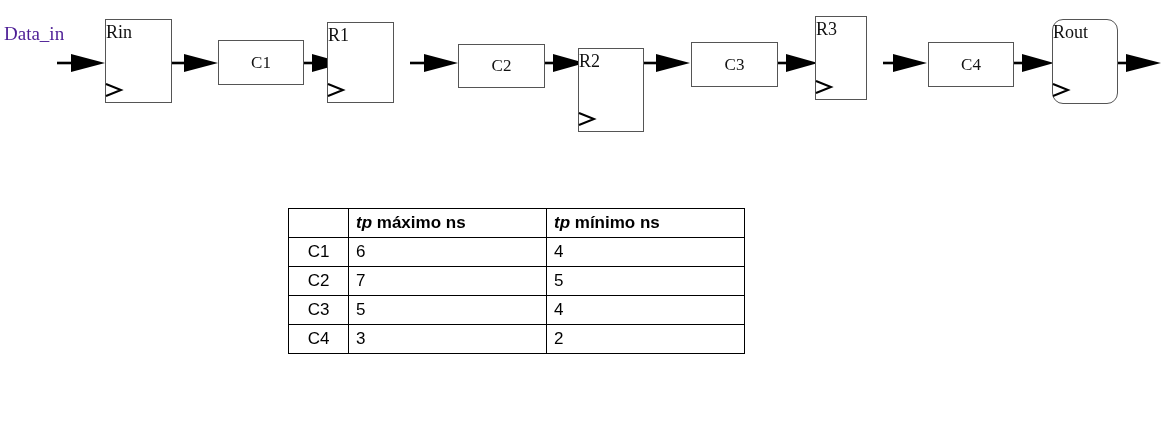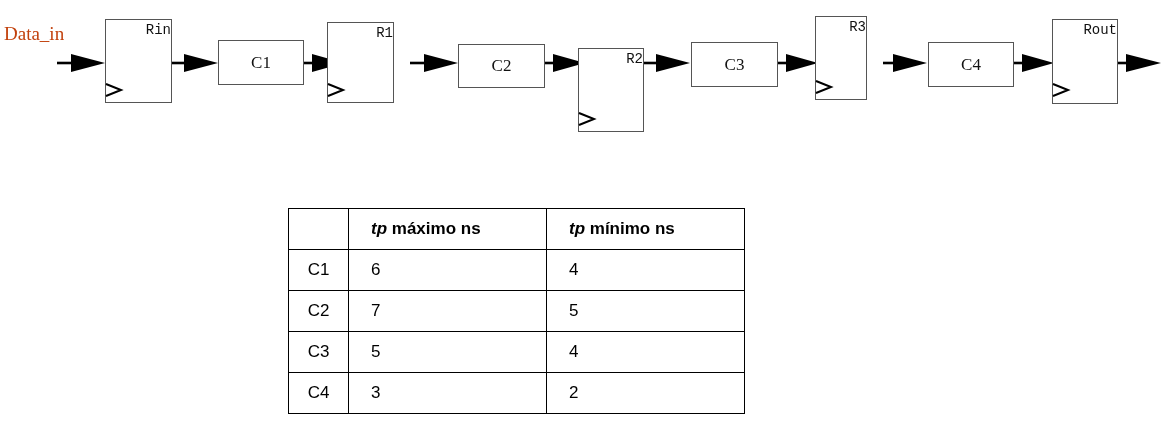--- a/index.html
+++ b/index.html
@@ -27,41 +27,41 @@
     position: absolute;
     left: 0; top: 0;
     width: 1165px;
     height: 130px;
   }
 
   .data-in-label {
     position: absolute;
     font-family: "Liberation Serif", serif;
     font-size: 19px;
-    color: #c2410c;
+    color: #4c1d95;
     white-space: nowrap;
     left: 4px;
     top: 23px;
   }
 
   .reg-box, .comb-box {
     position: absolute;
     box-sizing: border-box;
     border: 1.5px solid #555;
     background: #ffffff;
   }
 
   .reg-label {
     position: absolute;
     left: 0;
     right: 0;
     top: 2px;
-    text-align: right;
-    font-family: Liberation Mono, monospace;
-    font-size: 14px;
+    text-align: left;
+    font-family: Liberation Serif, serif;
+    font-size: 18px;
     color: #111;
     line-height: 1.15;
   }
 
   .comb-label {
     position: absolute;
     left: 0; right: 0; top: 0; bottom: 0;
     display: flex;
     align-items: center;
     justify-content: center;
@@ -91,22 +91,22 @@
     top: 208px;
     border-collapse: collapse;
     background: #ffffff;
     table-layout: fixed;
   }
   #timing-table td, #timing-table th {
     border: 1.6px solid #000;
     font-family: "Liberation Sans", sans-serif;
     font-size: 17px;
     color: #000;
-    padding: 4px 22px;
-    height: 41px;
+    padding: 4px 7px;
+    height: 29px;
     box-sizing: border-box;
     vertical-align: middle;
     text-align: left;
     font-weight: normal;
   }
   #timing-table th {
     font-weight: bold;
   }
   #timing-table .col-name { width: 60px; }
   #timing-table .col-val  { width: 198px; }
@@ -211,21 +211,21 @@
 
     <div class="comb-box" style="left:928px; top:42px; width:86px; height:45px;">
       <span class="comb-label">C4</span>
     </div>
 
     <svg class="arrow" style="left:1014px; top:50px; width:42px;" viewBox="0 0 42 26">
       <line x1="0" y1="13" x2="16" y2="13" stroke="#000" stroke-width="2.6"></line>
       <polygon points="8,4 40,13 8,22" fill="#000"></polygon>
     </svg>
 
-    <div class="reg-box" style="left:1052px; top:19px; width:66px; height:85px;">
+    <div class="reg-box" style="left:1052px; top:19px; width:66px; height:85px;border-radius:11px;">
       <span class="reg-label">Rout</span>
       <svg class="clk-tri" style="top:62px;" viewBox="0 0 20 16">
         <polyline points="0,2 15,8 0,14" fill="none" stroke="#000" stroke-width="2"></polyline>
       </svg>
     </div>
 
     <svg class="arrow" style="left:1118px; top:50px; width:45px;" viewBox="0 0 45 26">
       <line x1="0" y1="13" x2="16" y2="13" stroke="#000" stroke-width="2.6"></line>
       <polygon points="8,4 43,13 8,22" fill="#000"></polygon>
     </svg>

